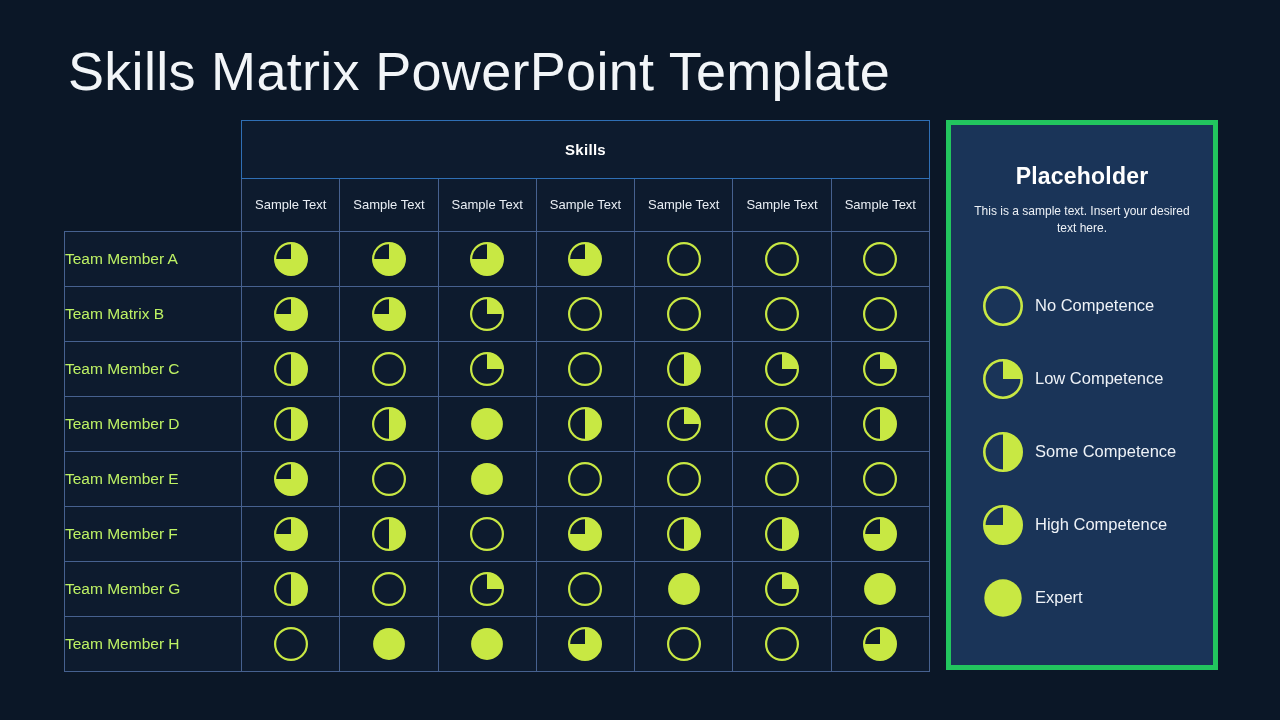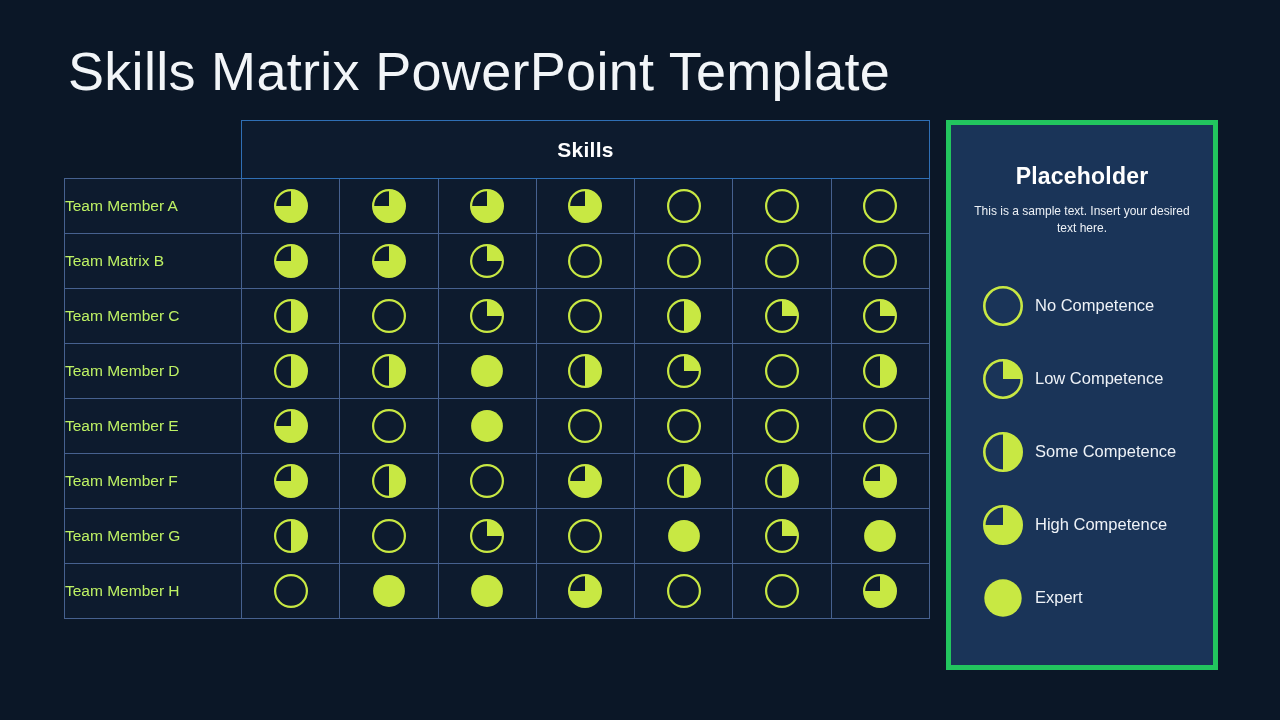--- a/index.html
+++ b/index.html
@@ -52,21 +52,21 @@
   
   .corner-spacer {
     border: none !important;
     background: transparent !important;
     width: 177px;
   }
 
   .skills-banner {
     background: #0a56a4;
     color: #ffffff;
-    font-size: 21px;
+    font-size: 15px;
     font-weight: bold;
     text-align: center;
     height: 58px;
     border: 1px solid #2f6fb5 !important;
     letter-spacing: 0.3px;
   }
 
   .skill-head {
     height: 53px;
     text-align: center;
@@ -150,20 +150,30 @@
 
 <div class="slide-title">Skills Matrix PowerPoint Template</div>
 
 <div class="matrix-wrap">
   <table class="matrix">
     <thead>
       <tr>
         <td class="corner-spacer"></td>
         <th class="skills-banner" colspan="7">Skills</th>
       </tr>
+      <tr id="colhead-row">
+        <td class="corner-spacer"></td>
+      <th class="skill-head">Sample Text</th>
+          <th class="skill-head">Sample Text</th>
+          <th class="skill-head">Sample Text</th>
+          <th class="skill-head">Sample Text</th>
+          <th class="skill-head">Sample Text</th>
+          <th class="skill-head">Sample Text</th>
+          <th class="skill-head">Sample Text</th>
+        </tr>
     </thead>
     <tbody id="matrix-body">
         <tr>
           <td class="member-cell">Team Member A</td>
           <td class="cell"><span><svg width="34" height="34" viewBox="0 0 34 34">
                 <circle cx="17" cy="17" r="15.9" fill="none" stroke="#c8e843" stroke-width="2.2"></circle>
                 <path d="M 17 17 L 17 1.0999999999999996 A 15.9 15.9 0 1 1 1.0999999999999996 17.000000000000004 Z" fill="#c8e843"></path>
               </svg></span></td>
           <td class="cell"><span><svg width="34" height="34" viewBox="0 0 34 34">
                 <circle cx="17" cy="17" r="15.9" fill="none" stroke="#c8e843" stroke-width="2.2"></circle>

